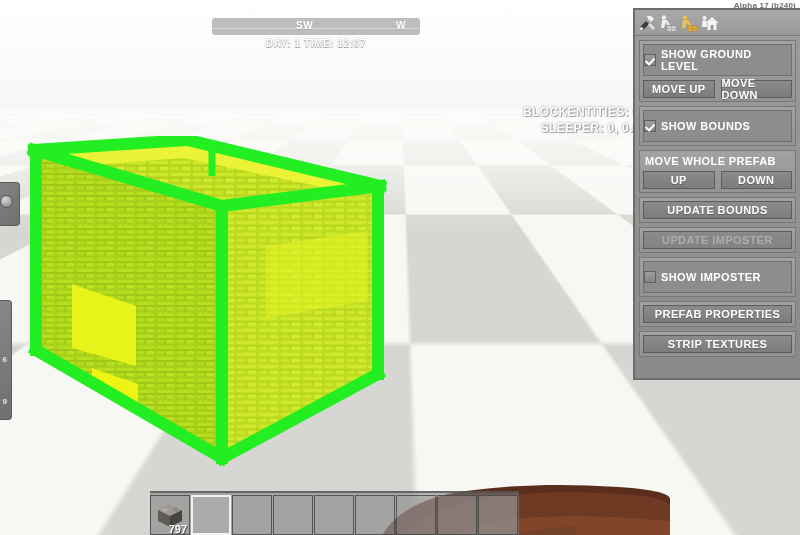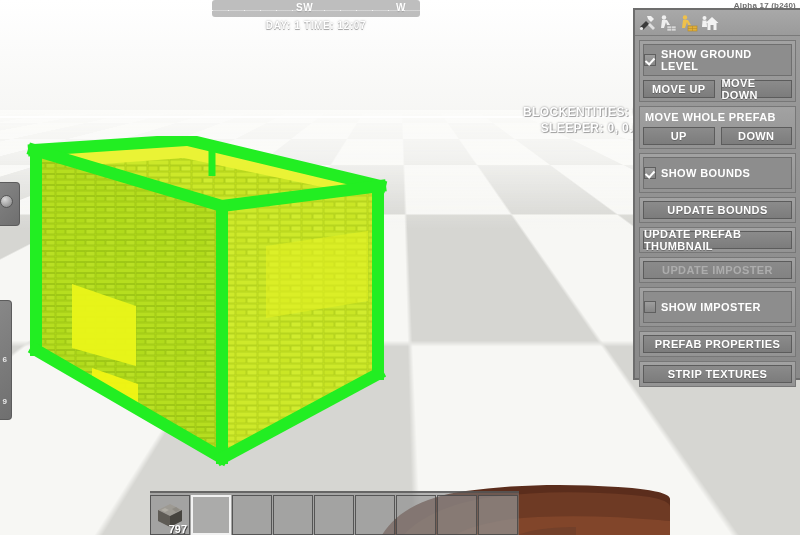--- a/index.html
+++ b/index.html
@@ -41,21 +41,21 @@
     position: absolute; left:0; top:116px; width:800px; height:2px;
     background: rgba(255,255,255,0.85);
   }
 
   
   #prefab { position: absolute; left: 16px; top: 136px; width: 380px; height: 360px; }
   #prefab svg { display: block; }
 
   
   #compass-wrap {
-    position: absolute; left: 212px; top: 0; width: 208px; text-align: center;
+    position: absolute; left: 212px; top: 18px; width: 208px; text-align: center;
   }
   #compass-bar {
     position: relative; height: 17px; width: 208px;
     background: rgba(150,150,150,0.62);
     border-radius: 3px;
     overflow: hidden;
   }
   #compass-ticks {
     position: absolute; left: 0; top: 10px; width: 208px; height: 1px;
     background: repeating-linear-gradient(to right,
@@ -388,42 +388,39 @@
         <span class="checkbox checked"></span>
         <span class="check-label">SHOW GROUND LEVEL</span>
       </div>
       <div class="btn-row">
         <div class="btn">MOVE UP</div>
         <div class="btn">MOVE DOWN</div>
       </div>
     </div>
 
     <div class="group">
+      <div class="check-row">
+        <span class="checkbox checked"></span>
+        <span class="check-label">SHOW BOUNDS</span>
+      </div>
+    </div>
+
+    <div class="group">
       <div class="section-label">MOVE WHOLE PREFAB</div>
       <div class="btn-row" style="margin-top:2px">
         <div class="btn">UP</div>
         <div class="btn">DOWN</div>
       </div>
     </div>
 
     <div class="group">
-      <div class="check-row">
-        <span class="checkbox checked"></span>
-        <span class="check-label">SHOW BOUNDS</span>
-      </div>
-    </div>
-
-    <div class="group">
       <div class="btn wide">UPDATE BOUNDS</div>
     </div>
 
 
-    <div class="group">
-      <div class="btn wide">UPDATE PREFAB THUMBNAIL</div>
-    </div>
 
     <div class="group">
       <div class="btn wide disabled">UPDATE IMPOSTER</div>
     </div>
 
     <div class="group">
       <div class="check-row">
         <span class="checkbox"></span>
         <span class="check-label">SHOW IMPOSTER</span>
       </div>

